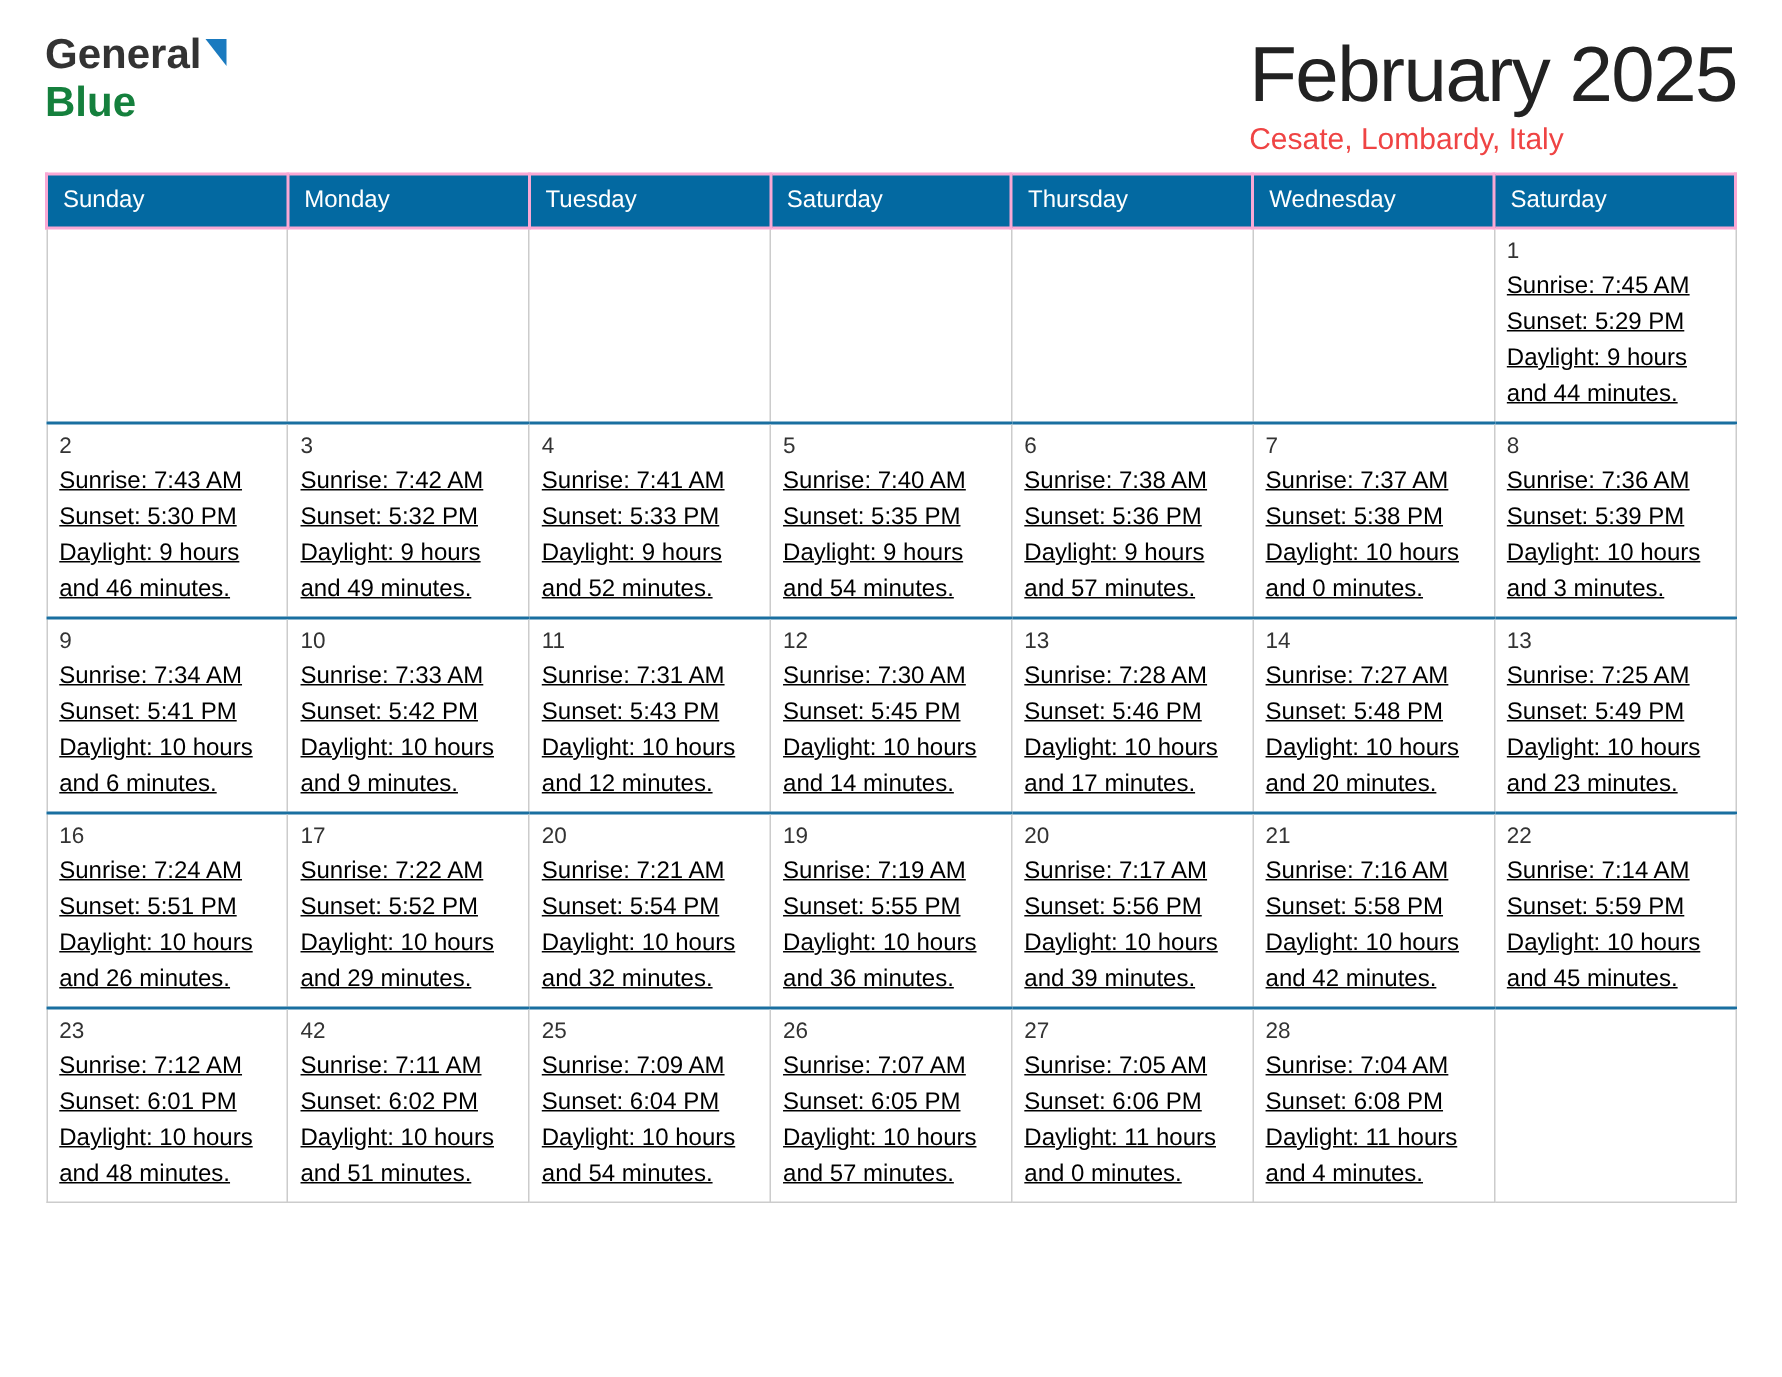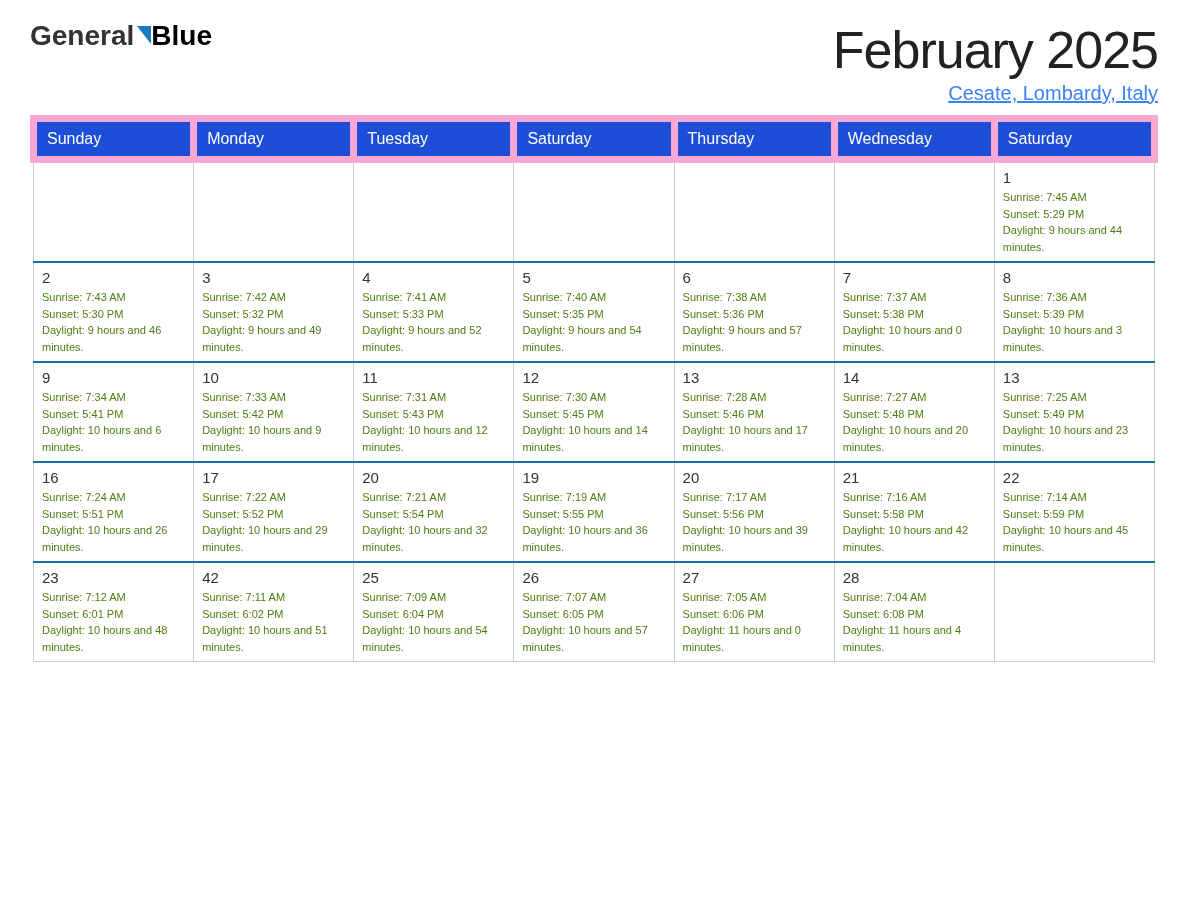--- a/index.html
+++ b/index.html
@@ -12,21 +12,21 @@
       padding: 20px 30px;
     }
     .header {
       display: flex;
       justify-content: space-between;
       align-items: flex-start;
       margin-bottom: 10px;
     }
     .logo {
       display: flex;
-      flex-direction: row;
+      flex-direction: column;
       align-items: flex-start;
     }
     .logo-top {
       font-size: 28px;
       font-weight: bold;
       color: #333;
       display: flex;
       align-items: center;
     }
     .logo-general { color: #333; }
@@ -34,52 +34,50 @@
       display: inline-block;
       width: 0;
       height: 0;
       border-left: 14px solid transparent;
       border-right: 0px solid transparent;
       border-top: 18px solid #1a7abf;
       margin-left: 3px;
       margin-bottom: 2px;
     }
     .logo-blue {
-      color: #000000;
+      color: #15803d;
       font-size: 28px;
       font-weight: bold;
     }
     .title-area {
-      text-align: right;
     }
     .month-title {
       font-size: 52px;
       font-weight: normal;
       color: #222;
       letter-spacing: -1px;
     }
     .location {
       font-size: 20px;
-      color: #3b82f6;
+      color: #ef4444;
       margin-top: 2px;
-      text-decoration: underline;
     }
     .calendar {
       width: 100%;
       border-collapse: collapse;
       margin-top: 8px;
     }
     .calendar th {
-      background-color: #1d4ed8;
+      background-color: #0369a1;
       color: #fff;
       font-size: 16px;
       font-weight: normal;
       padding: 8px 10px;
       text-align: left;
-      border: 7px solid #f9a8d4;
+      border: 2px solid #f9a8d4;
     }
     .calendar td {
       vertical-align: top;
       border: 1px solid #ccc;
       padding: 6px 8px;
       width: 14.28%;
       min-height: 110px;
       font-size: 13px;
       color: #333;
       background: #fff;
@@ -90,23 +88,24 @@
     .calendar tr:first-child td {
       border-top: none;
     }
     .day-number {
       font-size: 15px;
       font-weight: normal;
       display: block;
       margin-bottom: 3px;
     }
     .day-info {
-      font-size: 11px;
+      font-size: 16px;
       line-height: 1.5;
-      color: #4d7c0f;
+      color: #000000;
+      text-decoration: underline;
     }
     .empty-cell {
       background: #f8f8f8;
     }
     
     .week-row td { background: #fff; }
   </style>
 </head>
 <body>
 

